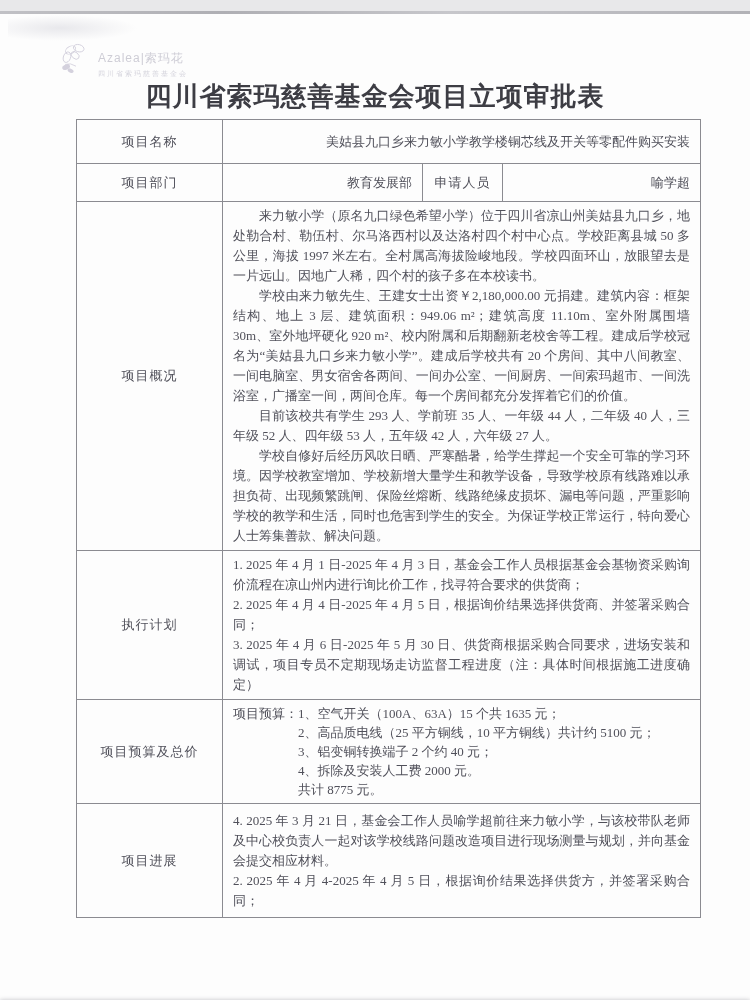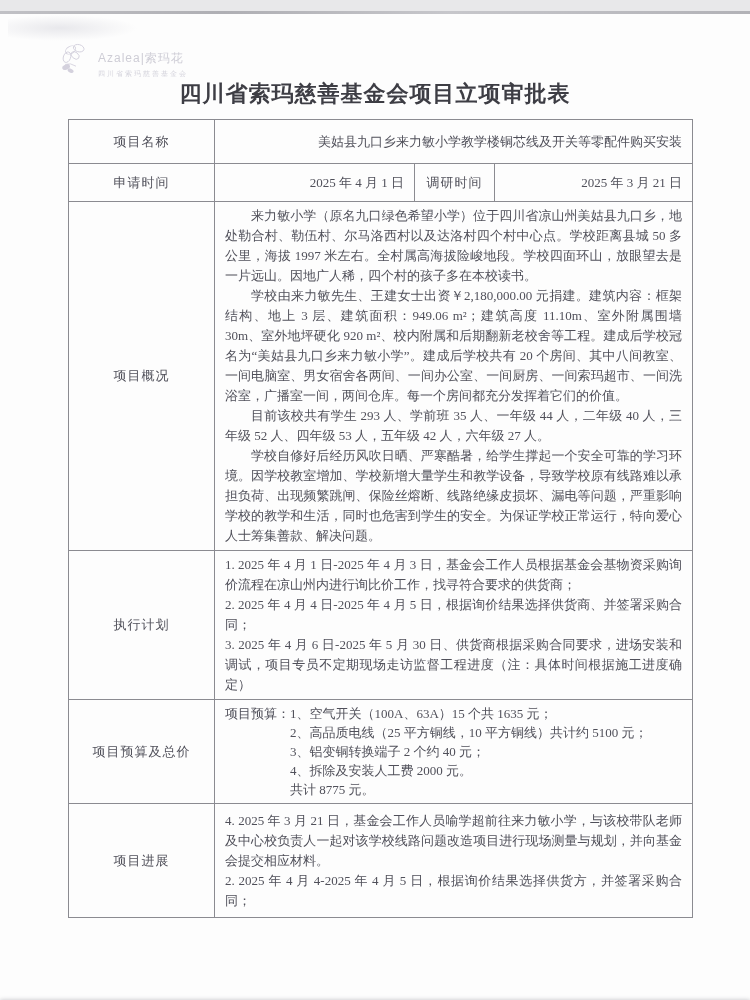--- a/index.html
+++ b/index.html
@@ -37,27 +37,27 @@
     font-family:"Liberation Sans", sans-serif;
   }
   .logo-sub {
     font-size:7px; color:#b4b2c2; letter-spacing:2px; margin-top:2px;
     font-family:"Liberation Sans", sans-serif;
   }
   
   .doc-title {
     position:absolute; top:68px; left:0; width:100%;
     text-align:center;
-    font-size:22px; font-weight:bold; color:#3d3d44;
+    font-size:26px; font-weight:bold; color:#3d3d44;
     letter-spacing:1px;
     margin:0;
   }
   
   table.form {
-    position:absolute; top:108px; left:68px;
+    position:absolute; top:108px; left:76px;
     width:624px;
     border-collapse:collapse;
     table-layout:fixed;
     font-size:13px;
     line-height:20px;
   }
   table.form td {
     border:1px solid #8b8b91;
     vertical-align:middle;
     padding:4px 10px;
@@ -123,27 +123,27 @@
         <col style="width:80px">
         <col style="width:198px">
     </colgroup>
 
     <tbody>
         <tr class="r1">
       <td class="lab">项目名称</td>
       <td class="val" colspan="3">美姑县九口乡来力敏小学教学楼铜芯线及开关等零配件购买安装</td>
     </tr>
 
+    <tr class="r2">
+      <td class="lab">项目部门</td>
+      <td class="val">教育发展部</td>
+      <td class="lab">申请人员</td>
+      <td class="val">喻学超</td>
+    </tr>
 
-    <tr class="r3">
-      <td class="lab">申请时间</td>
-      <td class="val">2025 年 4 月 1 日</td>
-      <td class="lab">调研时间</td>
-      <td class="val">2025 年 3 月 21 日</td>
-    </tr>
 
     <tr class="r4">
       <td class="lab">项目概况</td>
       <td class="content" colspan="3">
         <p class="para">来力敏小学（原名九口绿色希望小学）位于四川省凉山州美姑县九口乡，地处勒合村、勒伍村、尔马洛西村以及达洛村四个村中心点。学校距离县城 50 多公里，海拔 1997 米左右。全村属高海拔险峻地段。学校四面环山，放眼望去是一片远山。因地广人稀，四个村的孩子多在本校读书。</p>
         <p class="para">学校由来力敏先生、王建女士出资￥2,180,000.00 元捐建。建筑内容：框架结构、地上 3 层、建筑面积：949.06 m²；建筑高度 11.10m、室外附属围墙 30m、室外地坪硬化 920 m²、校内附属和后期翻新老校舍等工程。建成后学校冠名为“美姑县九口乡来力敏小学”。建成后学校共有 20 个房间、其中八间教室、一间电脑室、男女宿舍各两间、一间办公室、一间厨房、一间索玛超市、一间洗浴室，广播室一间，两间仓库。每一个房间都充分发挥着它们的价值。</p>
         <p class="para">目前该校共有学生 293 人、学前班 35 人、一年级 44 人，二年级 40 人，三年级 52 人、四年级 53 人，五年级 42 人，六年级 27 人。</p>
         <p class="para">学校自修好后经历风吹日晒、严寒酷暑，给学生撑起一个安全可靠的学习环境。因学校教室增加、学校新增大量学生和教学设备，导致学校原有线路难以承担负荷、出现频繁跳闸、保险丝熔断、线路绝缘皮损坏、漏电等问题，严重影响学校的教学和生活，同时也危害到学生的安全。为保证学校正常运行，特向爱心人士筹集善款、解决问题。</p>
       </td>
     </tr>

